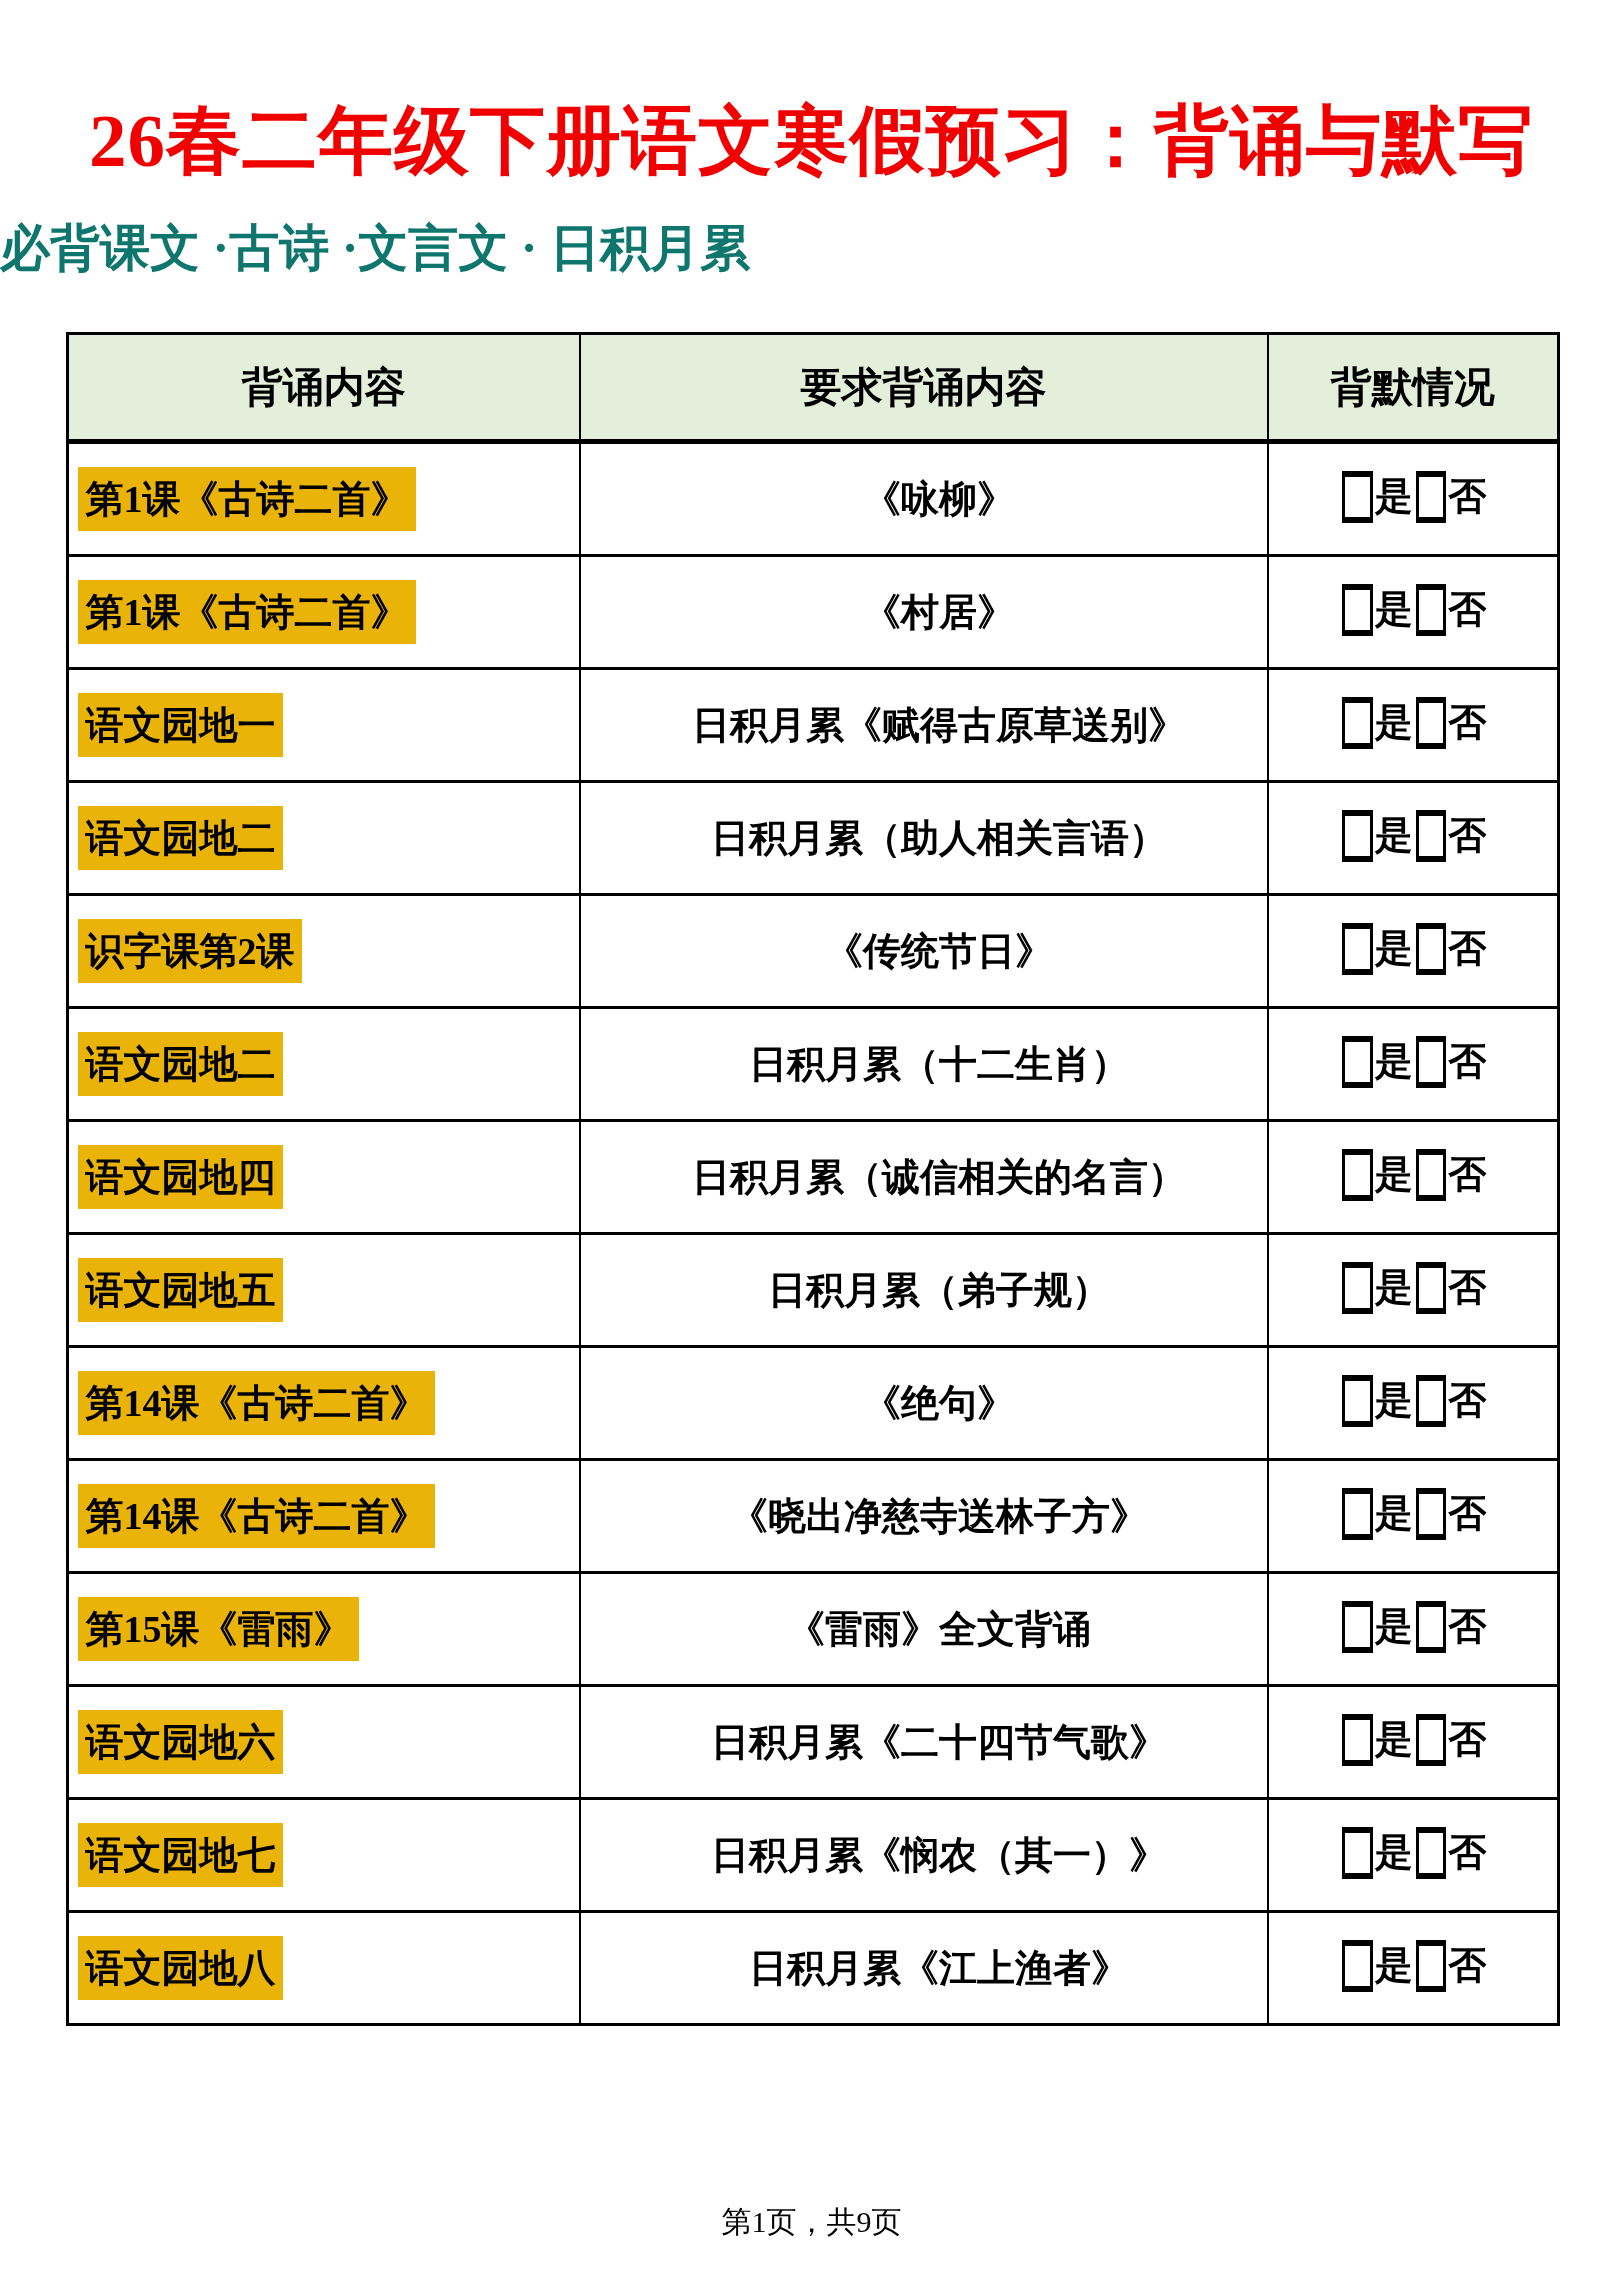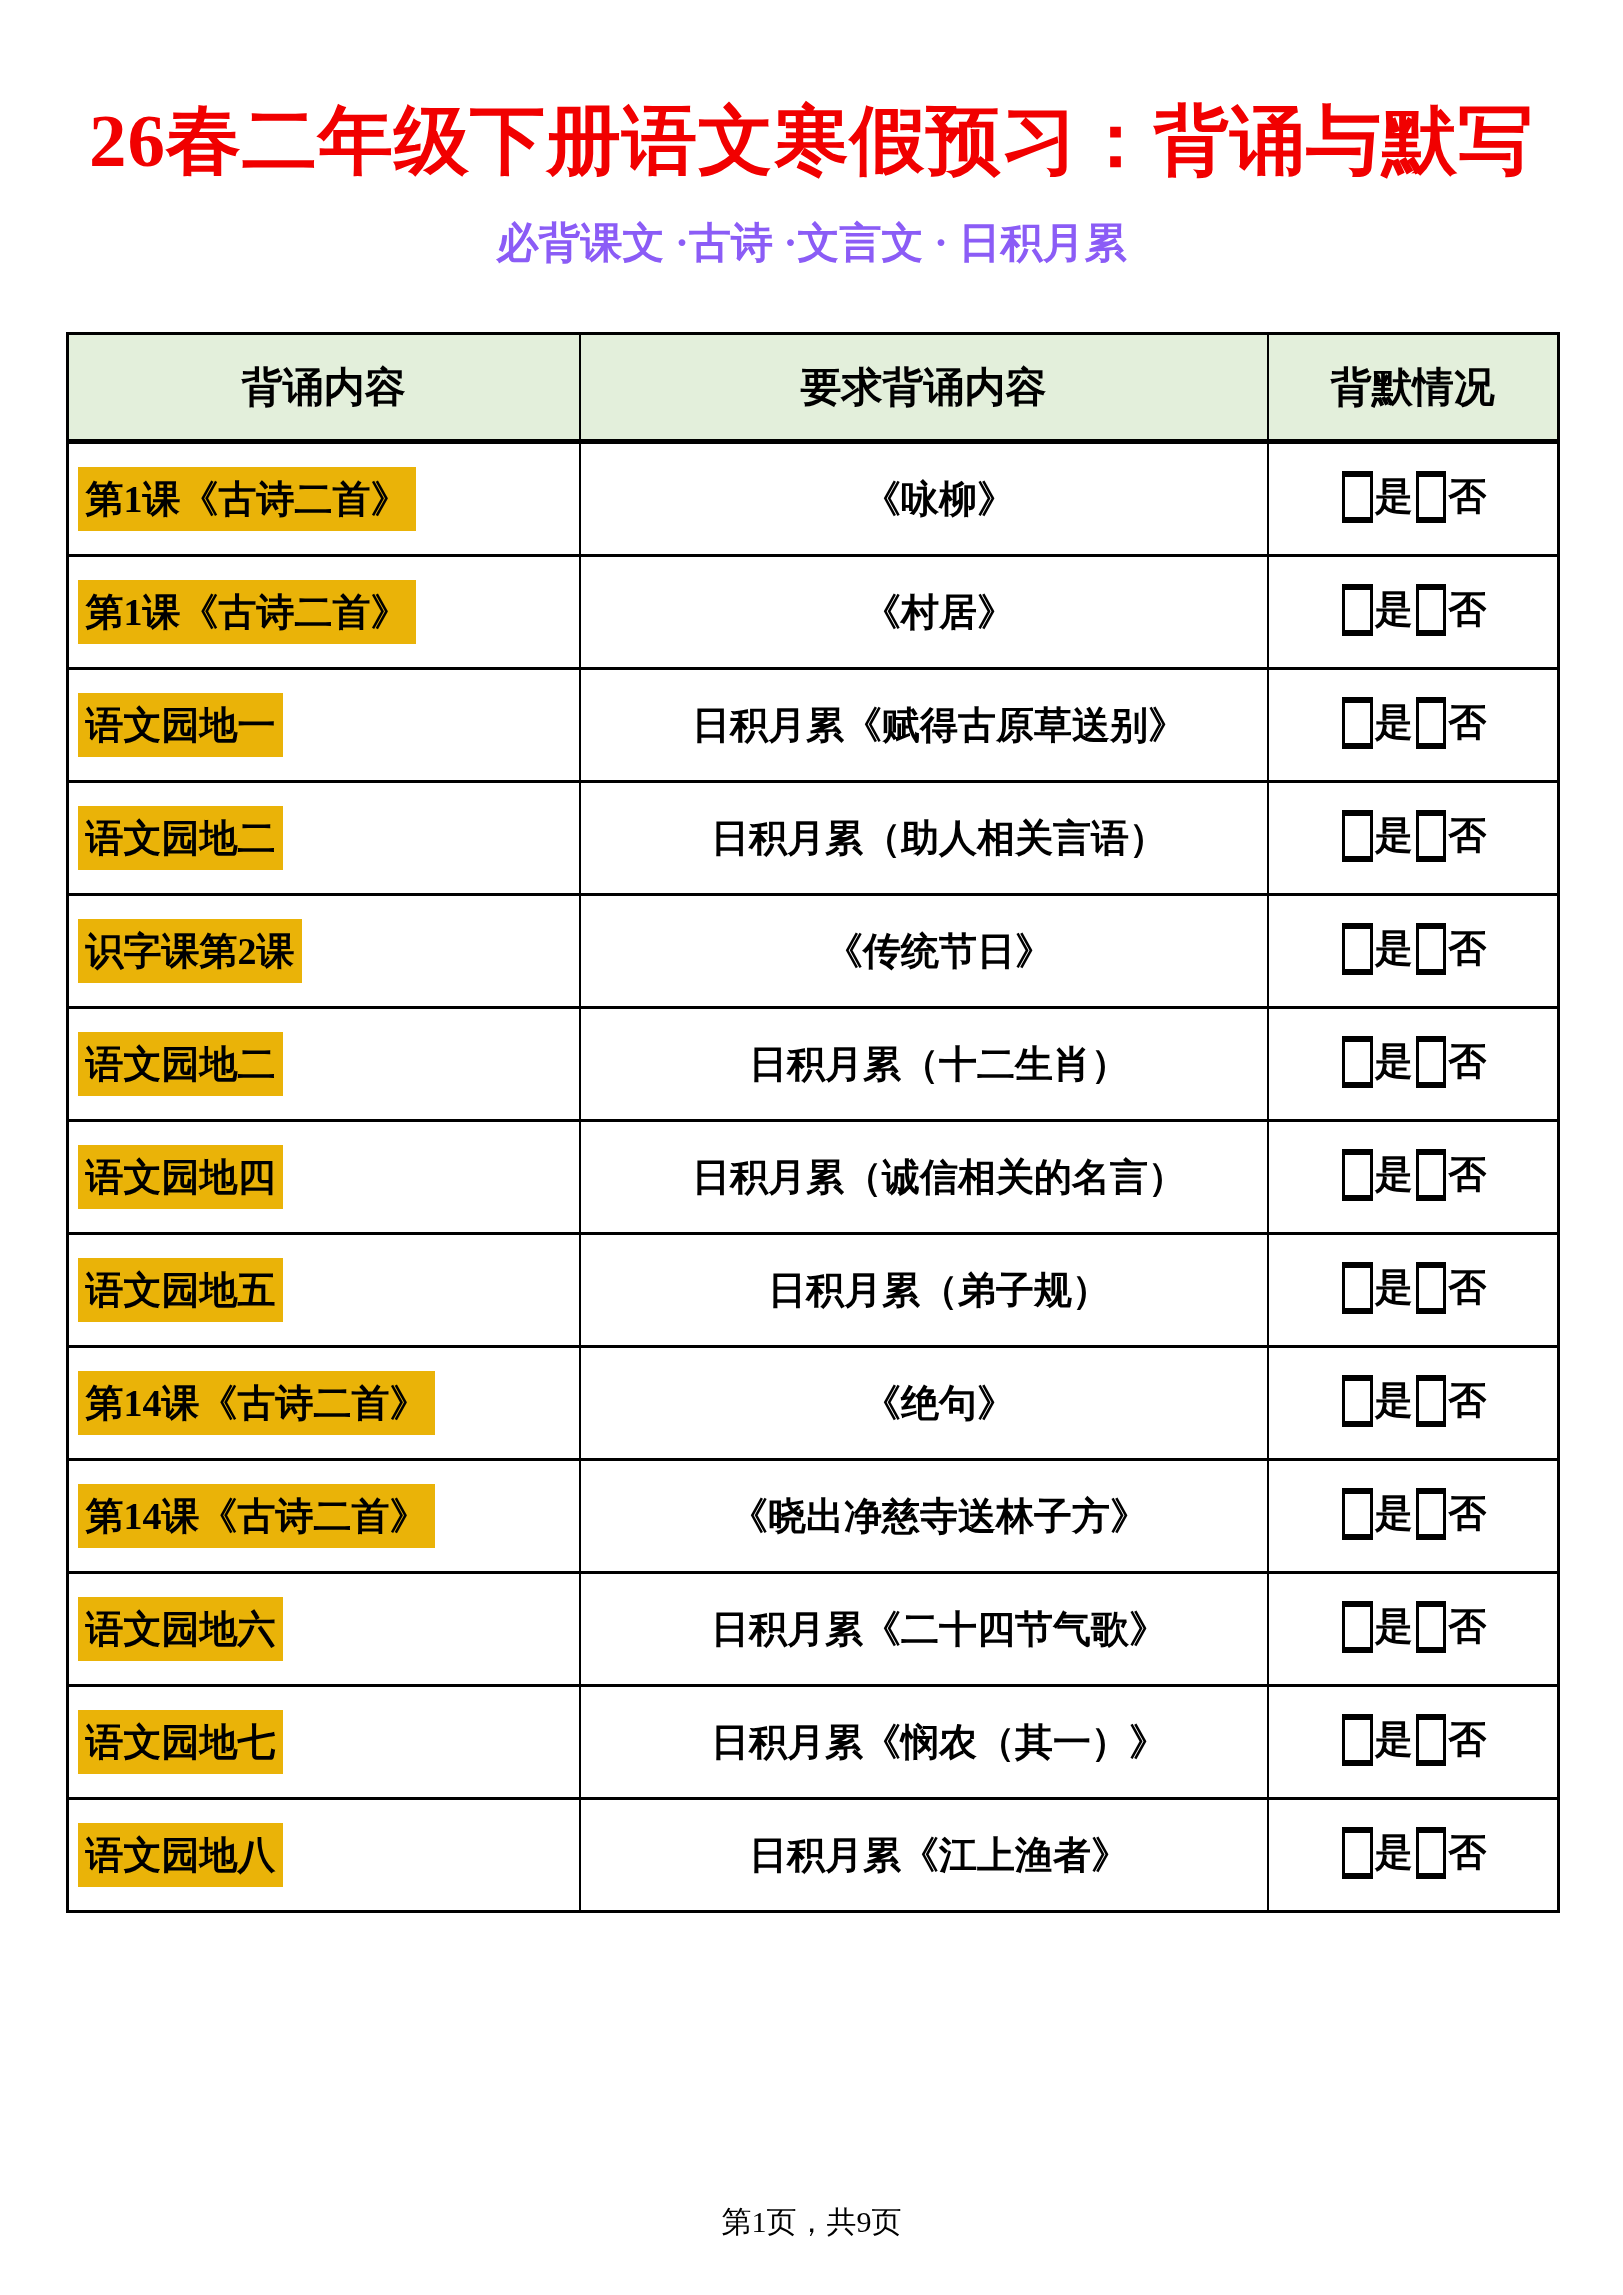--- a/index.html
+++ b/index.html
@@ -25,23 +25,22 @@
     font-size: 75px;
     font-weight: bold;
     letter-spacing: 1px;
     white-space: nowrap;
   }
   .subtitle {
     position: absolute;
     top: 215px;
     left: 0;
     width: 100%;
-    text-align: center;
-    color: #8b5cf6;
-    font-size: 42px;
+    color: #0f766e;
+    font-size: 50px;
     font-weight: bold;
     white-space: nowrap;
   }
   table.recite {
     position: absolute;
     left: 66px;
     top: 332px;
     width: 1491px;
     border-collapse: collapse;
     table-layout: fixed;
@@ -225,20 +224,29 @@
   <tr>
     <td class="c1">
       <span class="hl">第14课《古诗二首》</span>
     </td>
     <td class="c2">《晓出净慈寺送林子方》</td>
     <td class="c3">
       <span class="box"></span><span class="yes-lbl">是</span><span class="box"></span><span class="no-lbl">否</span>
     </td>
   </tr>
 
+  <tr>
+    <td class="c1">
+      <span class="hl">第15课《雷雨》</span>
+    </td>
+    <td class="c2">《雷雨》全文背诵</td>
+    <td class="c3">
+      <span class="box"></span><span class="yes-lbl">是</span><span class="box"></span><span class="no-lbl">否</span>
+    </td>
+  </tr>
 
   <tr>
     <td class="c1">
       <span class="hl">语文园地六</span>
     </td>
     <td class="c2">日积月累《二十四节气歌》</td>
     <td class="c3">
       <span class="box"></span><span class="yes-lbl">是</span><span class="box"></span><span class="no-lbl">否</span>
     </td>
   </tr>

